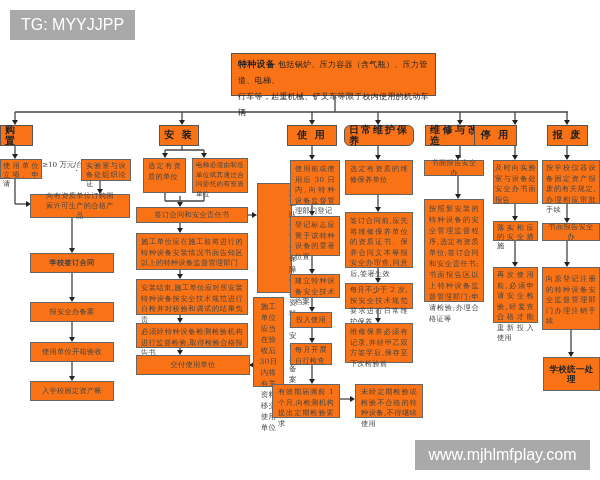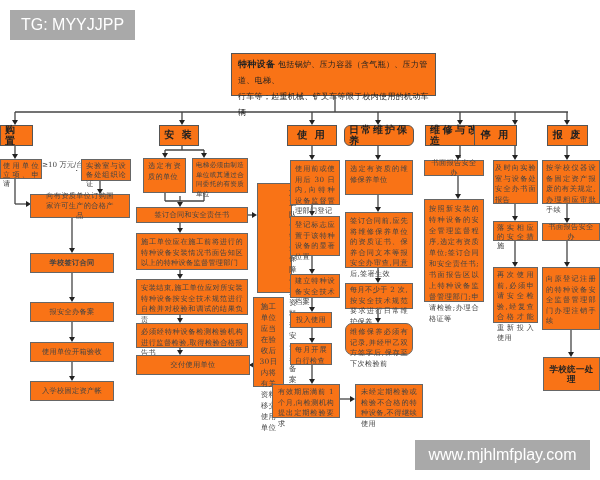--- a/index.html
+++ b/index.html
@@ -191,21 +191,21 @@
 <div class="box" style="left:290px; top:216px; width:50px; height:40px;">登记标志应置于该特种设备的显著位置</div>
 <div class="box" style="left:290px; top:274px; width:50px; height:24px; padding:1px 4px;">建立特种设备安全技术档案</div>
 <div class="box center" style="left:290px; top:312px; width:42px; height:16px;">投入使用</div>
 <div class="box" style="left:290px; top:343px; width:42px; height:22px; padding:1px 4px;">每月开展自行检查</div>
 <div class="box" style="left:272px; top:384px; width:68px; height:34px; padding:2px 5px;">有效期届满前 1 个月,向检测机构提出定期检验要求</div>
 <div class="box" style="left:355px; top:384px; width:68px; height:34px; padding:2px 5px;">未经定期检验或检验不合格的特种设备,不得继续使用</div>
 
 <div class="box" style="left:345px; top:160px; width:68px; height:35px;">选定有资质的维修保养单位</div>
 <div class="box" style="left:345px; top:212px; width:68px; height:56px;">签订合同前,应先将维修保养单位的资质证书、保养合同文本等报安全办审查,同意后,签署生效</div>
 <div class="box" style="left:345px; top:283px; width:68px; height:26px; padding:1px 4px;">每月不少于 2 次,按安全技术规范要求进行日常维护保养</div>
-<div class="box" style="left:345px; top:323px; width:68px; height:32px;border-radius:7px;">维修保养必须有记录,并经甲乙双方签字后,保存至下次检验前</div>
+<div class="box" style="left:345px; top:323px; width:68px; height:40px;">维修保养必须有记录,并经甲乙双方签字后,保存至下次检验前</div>
 
 <div class="box center" style="left:424px; top:160px; width:60px; height:16px;">书面报告安全办</div>
 <div class="box" style="left:424px; top:199px; width:60px; height:103px; padding:3px 4px; line-height:11px;">按照新安装的特种设备的安全管理监督程序,选定有资质单位;签订合同和安全责任书;书面报告区以上特种设备监督管理部门;申请检验;办理合格证等</div>
 
 <div class="box" style="left:493px; top:160px; width:45px; height:44px; padding:2px 1px;">及时向实验室与设备处安全办书面报告</div>
 <div class="box" style="left:493px; top:221px; width:45px; height:20px; padding:1px 3px; line-height:9px;">落实相应的安全措施</div>
 <div class="box" style="left:493px; top:267px; width:45px; height:56px; padding:2px 3px;">再次使用前,必须申请安全检验,经复查合格才能重新投入使用</div>
 
 <div class="box" style="left:542px; top:160px; width:58px; height:44px; padding:2px 3px;">按学校仪器设备固定资产报废的有关规定,办理相应审批手续</div>
 <div class="box center" style="left:542px; top:223px; width:58px; height:18px;">书面报告安全办</div>

